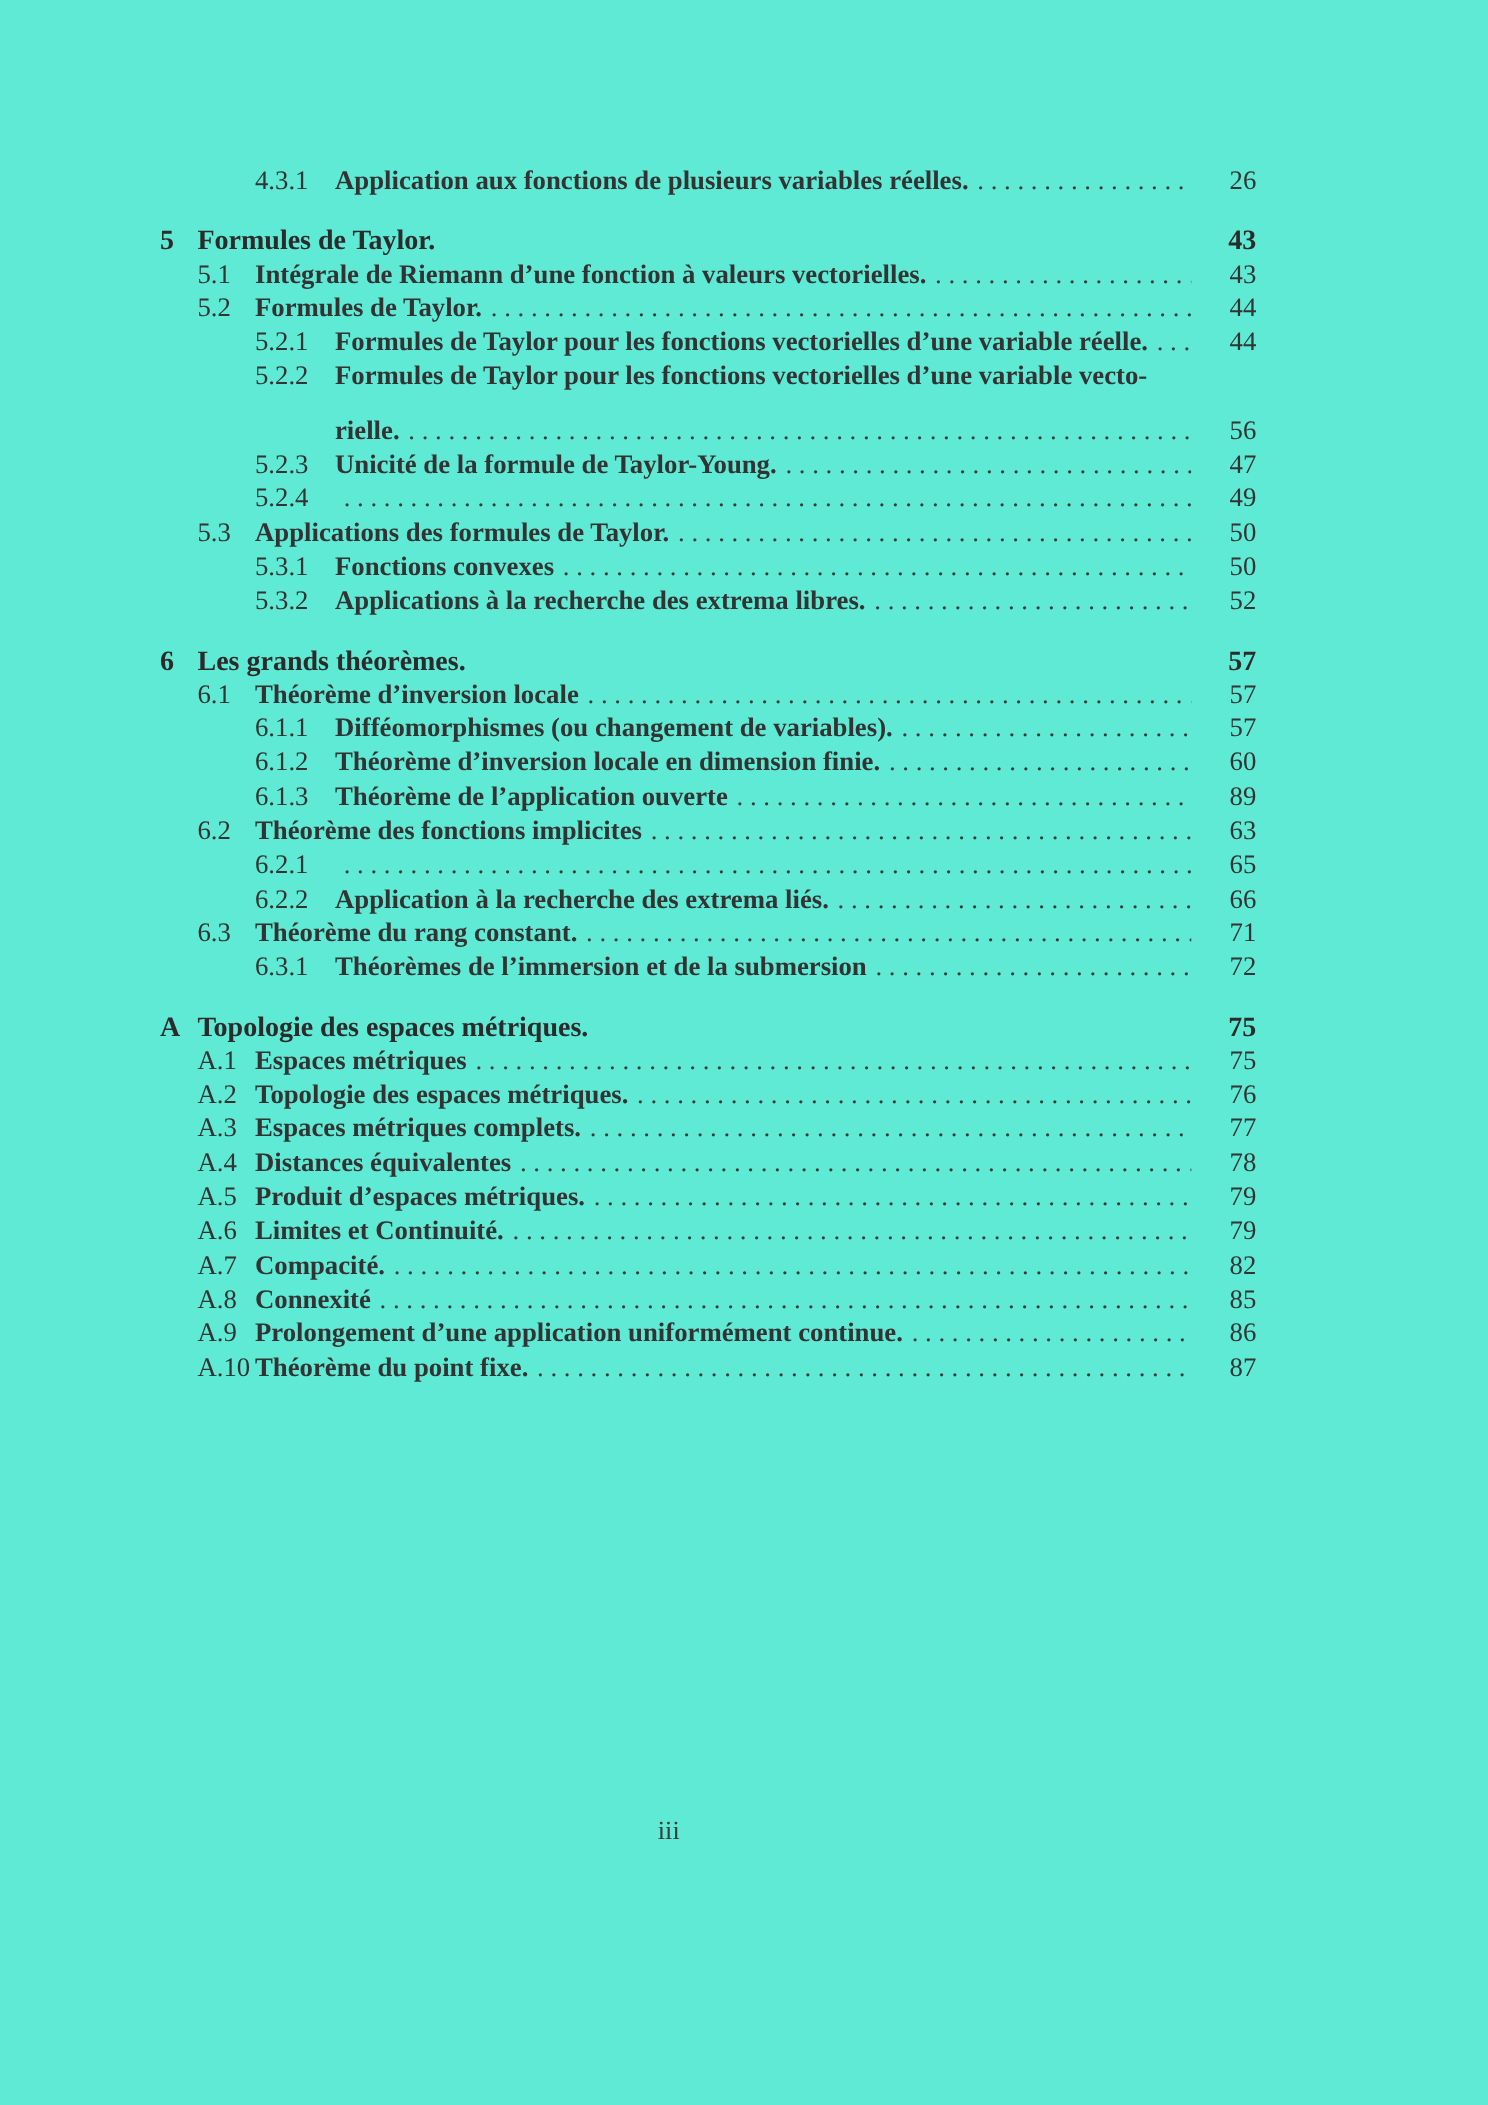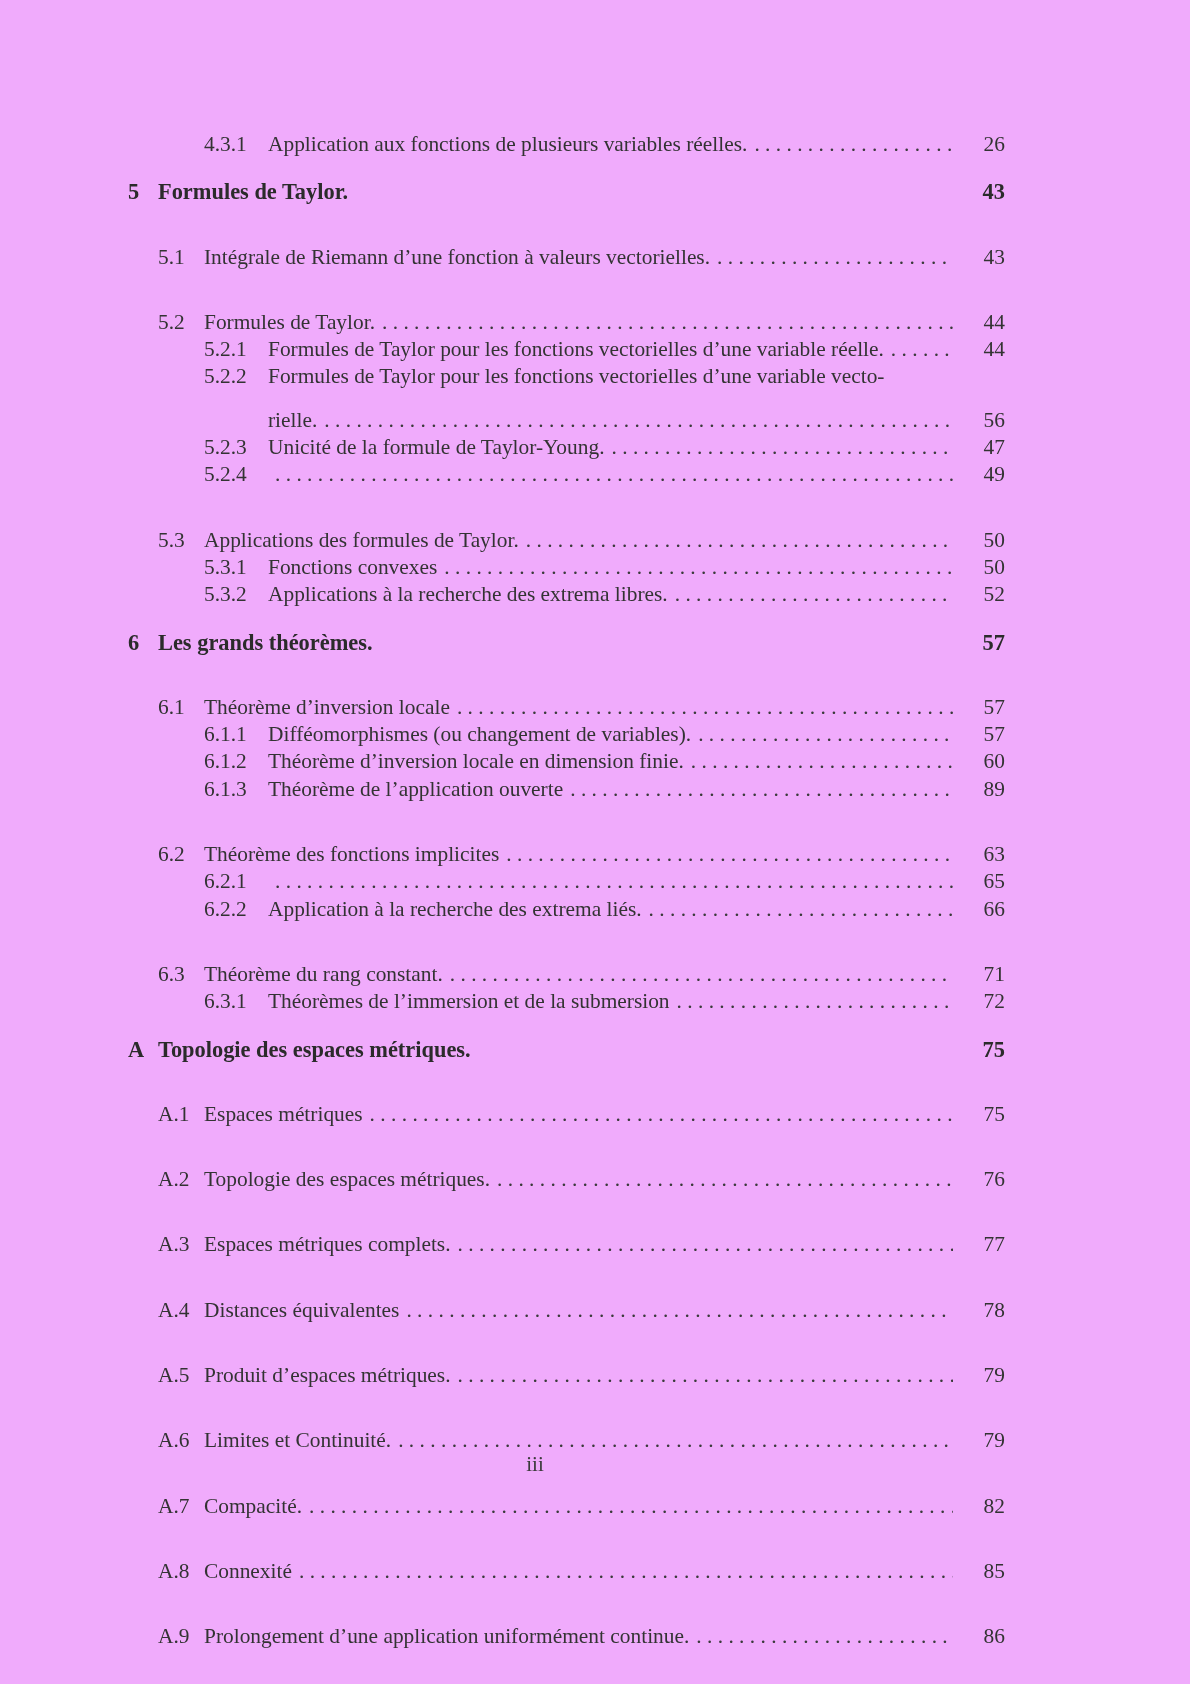--- a/index.html
+++ b/index.html
@@ -4,21 +4,21 @@
 <style>
   html, body {
     margin: 0;
     padding: 0;
     background: #ffffff;
   }
   .page {
     position: relative;
     width: 1190px;
     height: 1684px;
-    background: #f0abfc;
+    background: #5eead4;
     font-family: "Liberation Serif", "DejaVu Serif", serif;
     color: #333333;
     overflow: hidden;
   }
   .toc {
     position: absolute;
     left: 128px;
     top: 131px;
     width: 877px;
   }
@@ -33,28 +33,29 @@
     flex: 0 0 auto;
     display: inline-block;
   }
   .lvl-chapter {
     font-weight: bold;
     font-size: 22.4px;
     margin-top: 20px;
     color: #2b2b2b;
   }
   .lvl-chapter .num      { width: 30px; }
-  .lvl-section           { padding-left: 30px; margin-top: 38px; }
+  .lvl-section           { padding-left: 30px; }
   .lvl-section .num      { width: 46px; }
   .lvl-subsection        { padding-left: 76px; }
   .lvl-subsection .num   { width: 64px; }
   .lvl-continuation      { padding-left: 140px; margin-top: 16px; }
   .lvl-continuation .num { width: 0; }
   .title {
     flex: 0 0 auto;
+    font-weight: bold;
   }
   .leader {
     flex: 1 1 0;
     min-width: 0;
     overflow: hidden;
     white-space: nowrap;
     margin: 0 8px 0 7px;
     color: #3a3a3a;
   }
   .pg {

